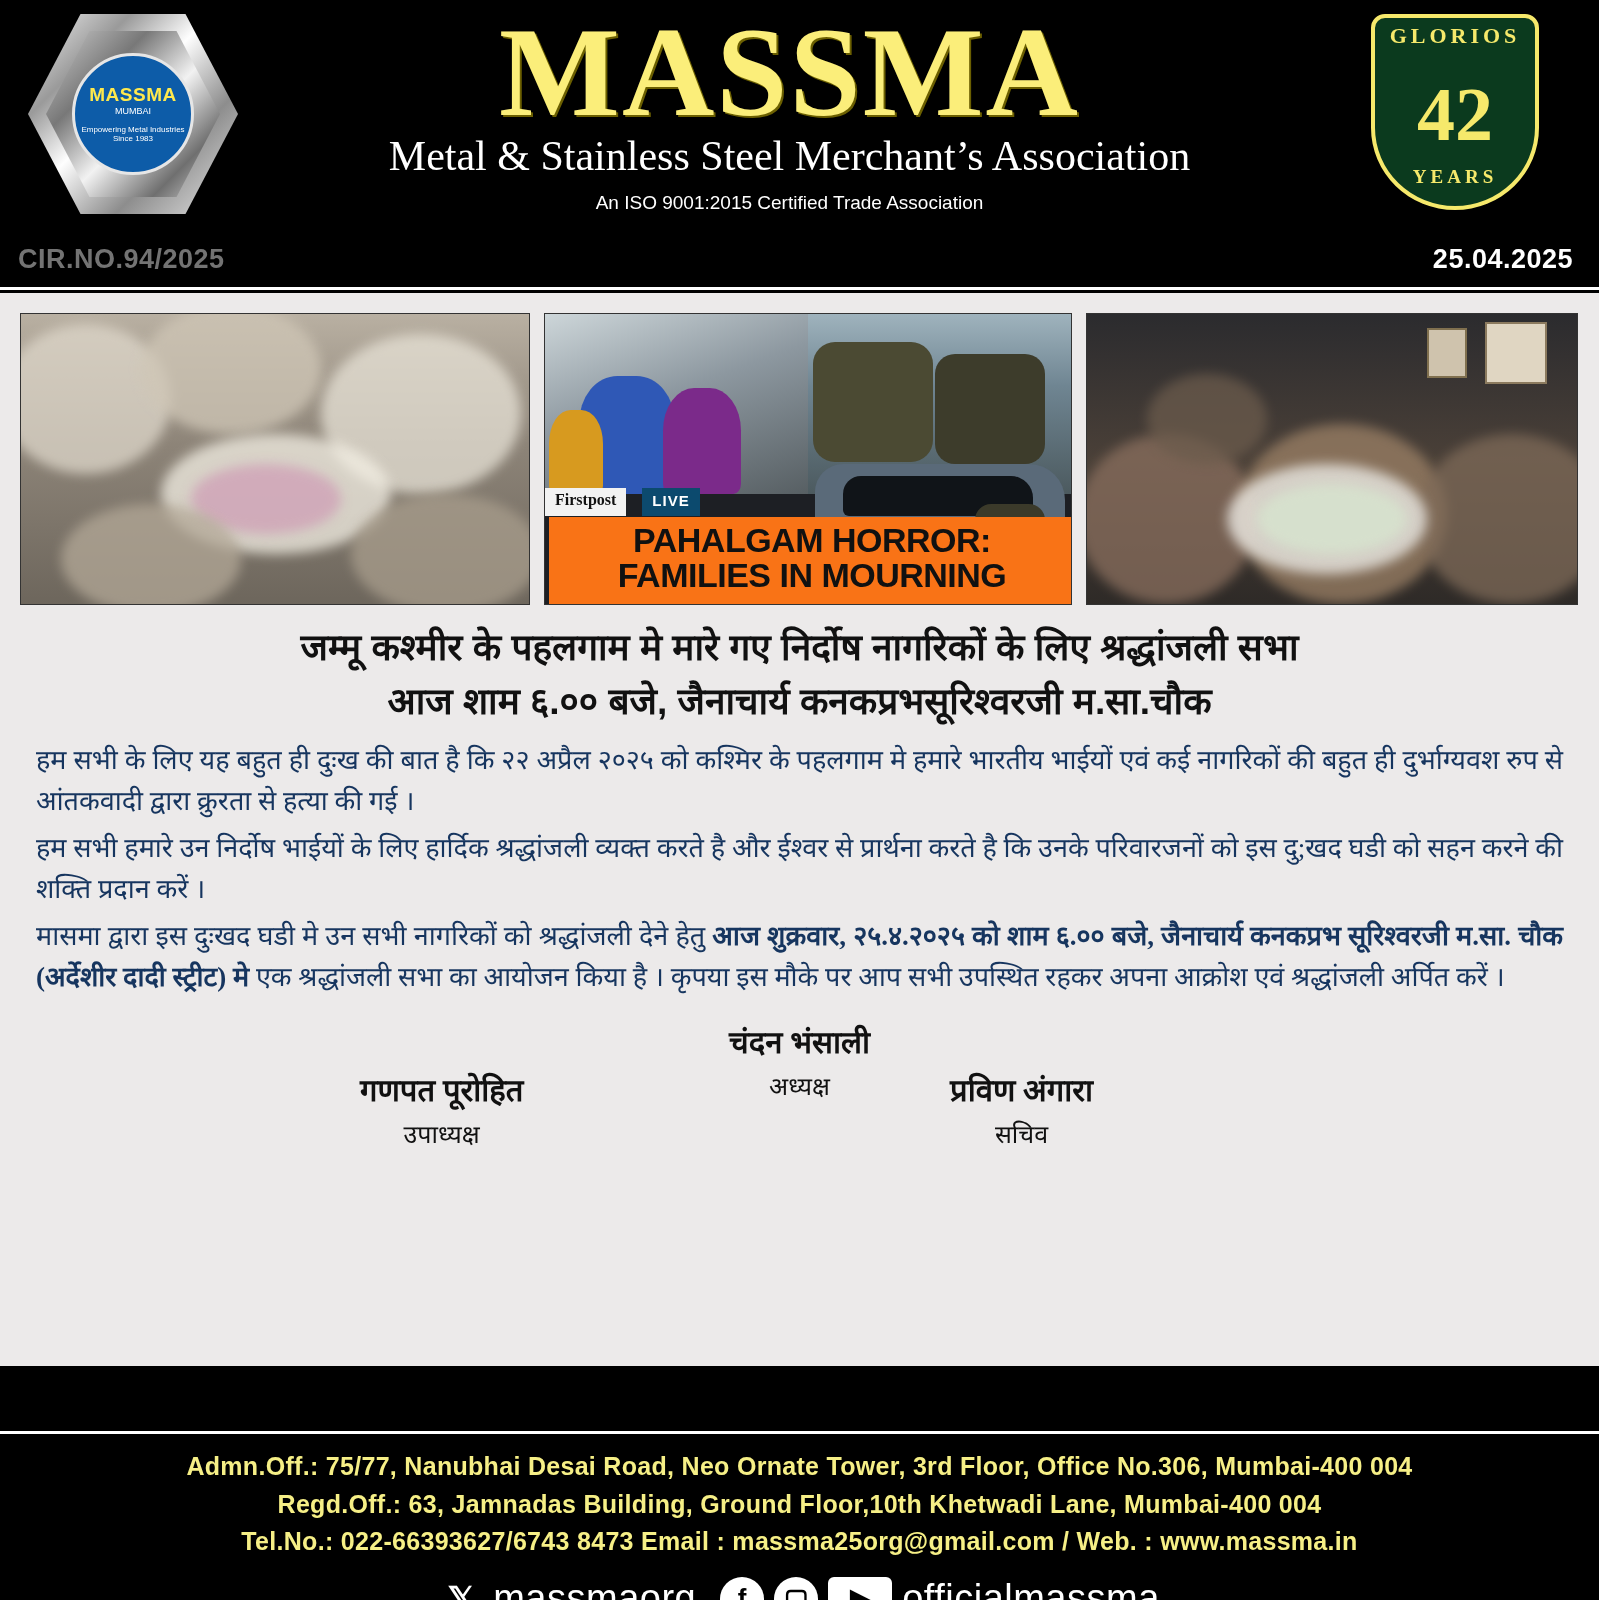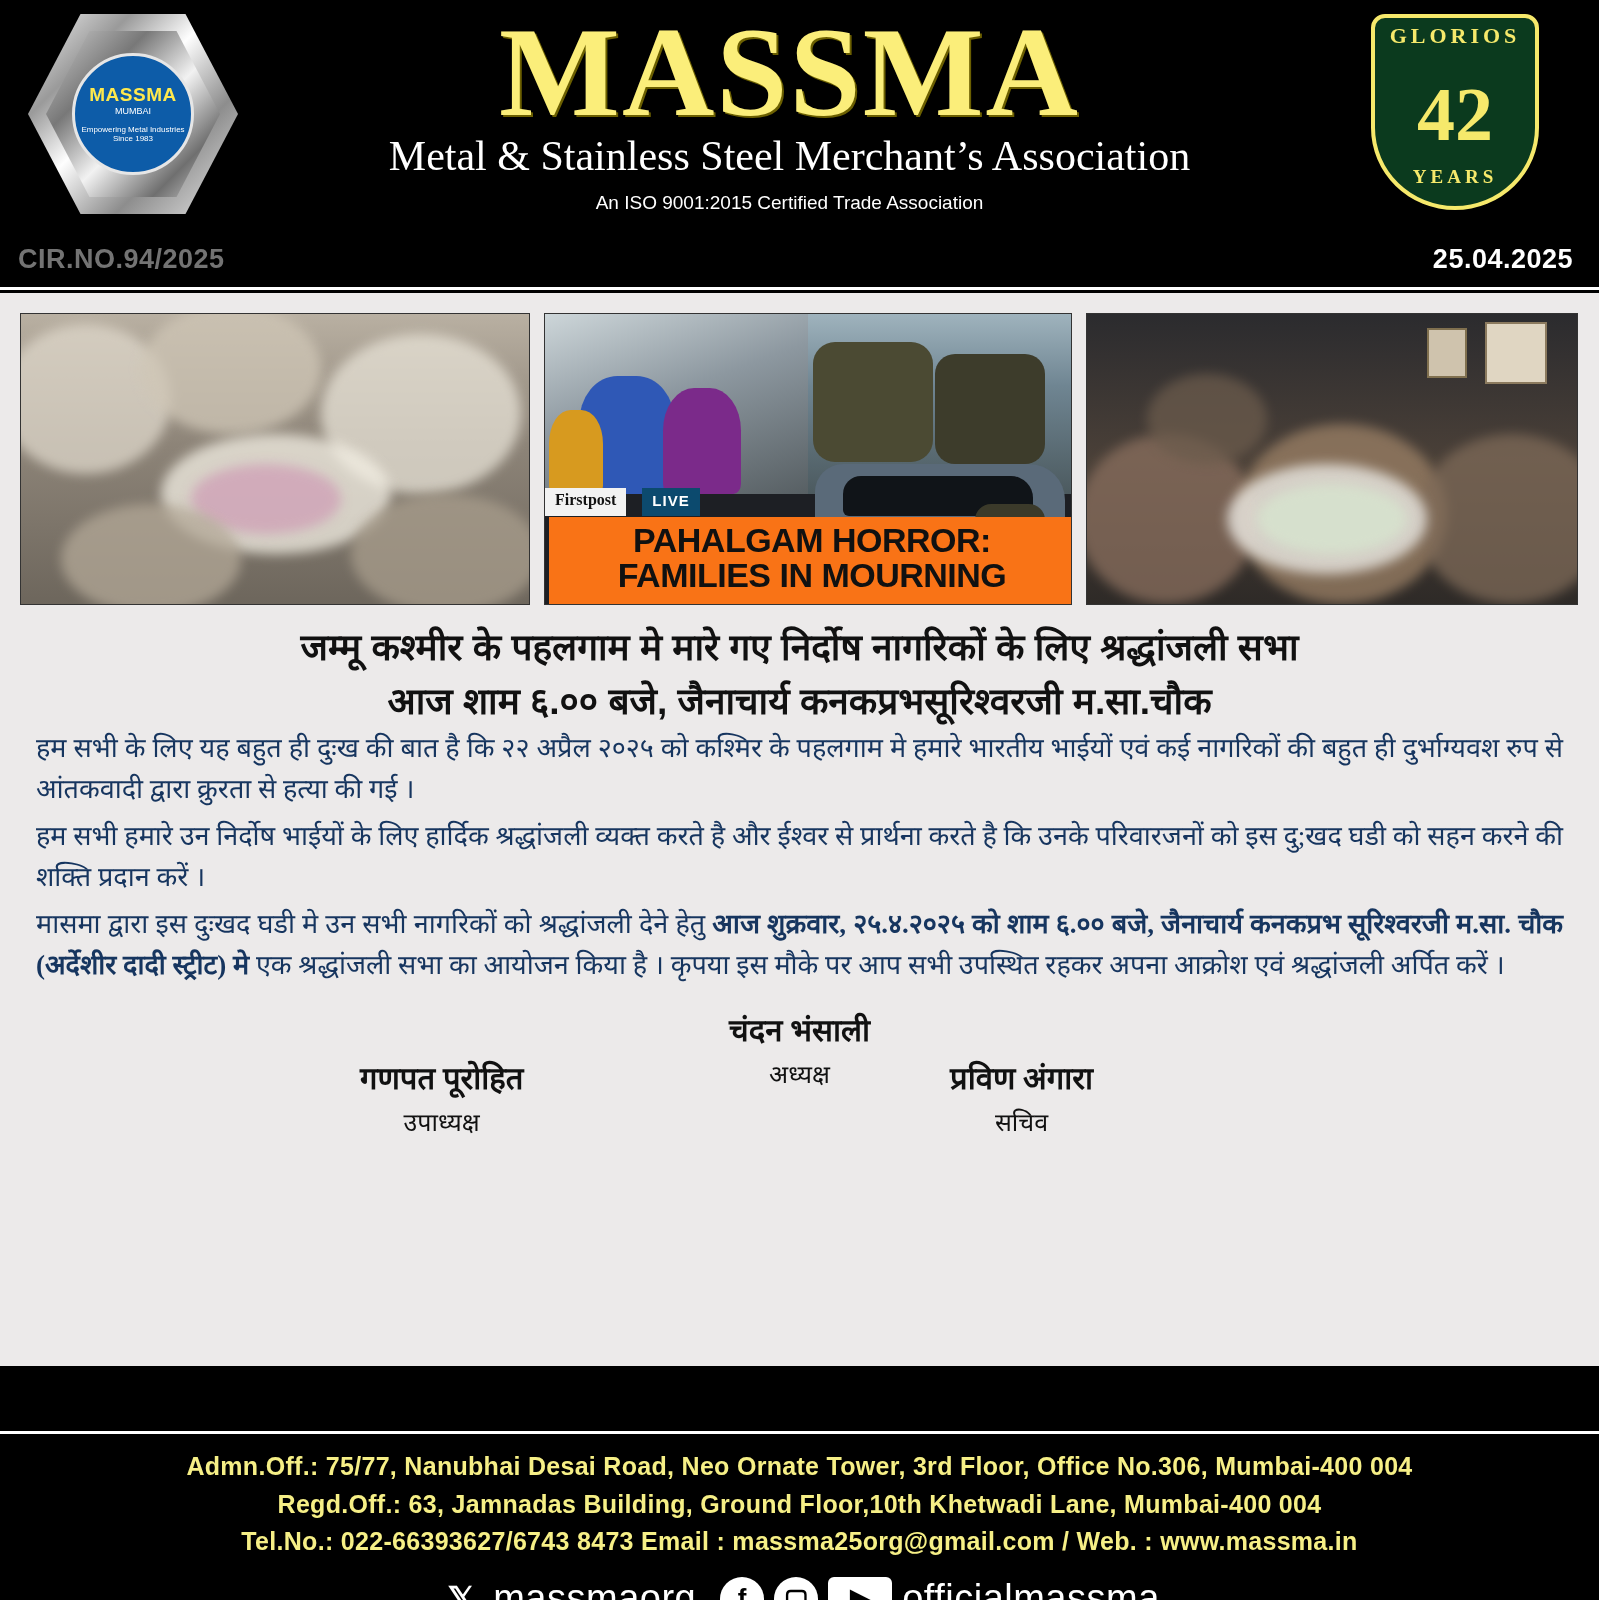--- a/index.html
+++ b/index.html
@@ -236,20 +236,21 @@
     color: #111;
     font-weight: bold;
     font-size: 37px;
     line-height: 1.45;
     margin-top: 16px;
     font-family: Liberation Sans, sans-serif;
   }
   .hindi-head .l2 { display:block; }
 
   .body-text {
+    margin-top: 12px;
     padding: 0 16px;
     color: #16355f;
     font-size: 27px;
     line-height: 1.52;
     font-family: "Liberation Serif", serif;
   }
   .body-text p { margin-bottom: 6px; text-align: justify; }
   .body-text .emph { font-weight: bold; }
 
   .signatories {

